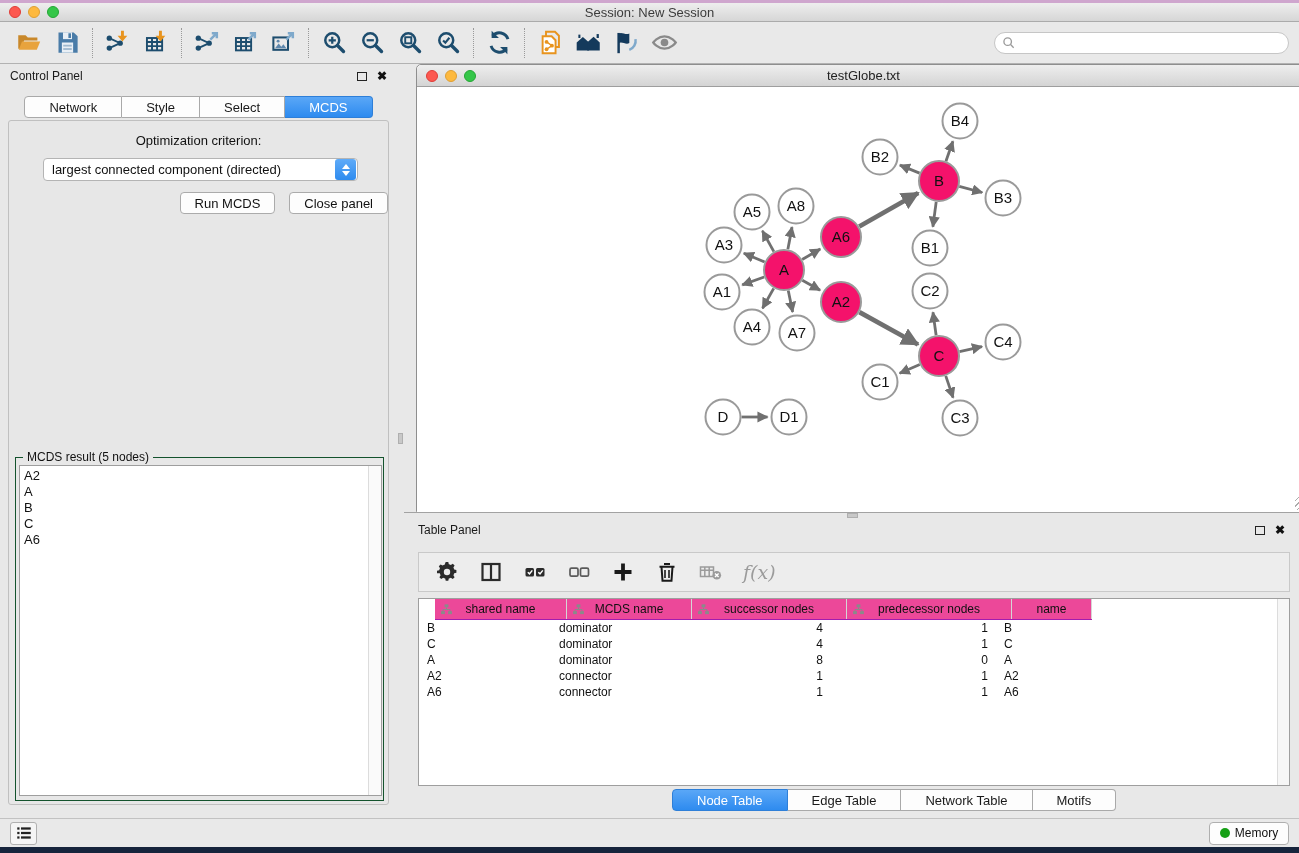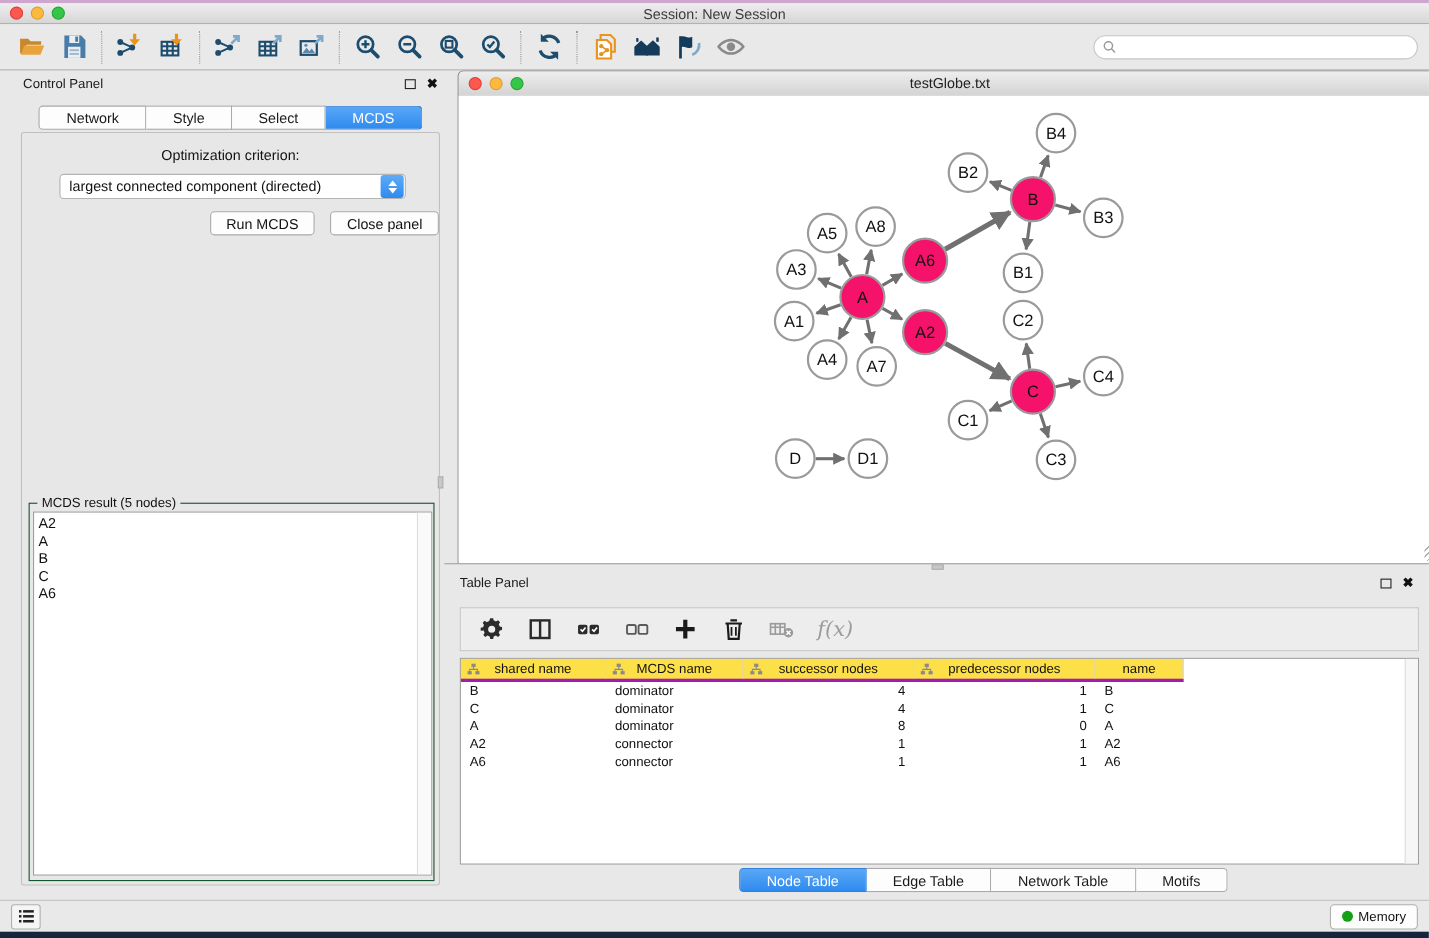--- a/index.html
+++ b/index.html
@@ -30,21 +30,21 @@
   .tb-btn { width:38px; height:34px; display:flex; align-items:center; justify-content:center; cursor:default; }
   .tb-btn svg { width:27px; height:27px; }
   .tb-sep { width:1px; height:30px; border-left:1px dotted #9A9A9A; margin:0 6px; }
   #search-field { margin-left:auto; width:295px; height:22px; background:#fff;
     border:1px solid #C6C6C6; border-radius:11px; display:flex; align-items:center; padding-left:6px; }
   #search-field svg { width:15px; height:15px; }
   #search-field input { border:none; outline:none; flex:1; height:18px; font-size:12px;
     background:transparent; font-family:"Liberation Sans",sans-serif; }
 
   
-  #control-panel { left:11px; top:64px; width:397px; height:754px; }
+  #control-panel { left:0; top:64px; width:397px; height:754px; }
   .panel-header { height:24px; display:flex; align-items:center; padding:0 10px; }
   .panel-header .ph-title { font-size:12px; color:#1A1A1A; }
   .ph-btns { margin-left:auto; display:flex; gap:10px; align-items:center; }
   .float-glyph { width:10px; height:9px; border:1.5px solid #222; display:inline-block; }
   .close-glyph { font-size:12px; font-weight:bold; color:#111; line-height:9px; }
 
   #cp-tabs { position:absolute; left:0; top:32px; width:100%; display:flex; justify-content:center; }
   .seg { display:flex; }
   .seg-btn { height:22px; background:#FDFDFD; border:1px solid #A9A9A9; border-left:none;
     font-size:13px; color:#1A1A1A; display:flex; align-items:center; justify-content:center;
@@ -106,22 +106,22 @@
   #table-panel { left:404px; top:518px; width:895px; height:300px; }
   #tp-toolbar { position:absolute; left:14px; top:34px; width:872px; height:40px;
     background:#EDEDED; border:1px solid #C9C9C9; display:flex; align-items:center;
     gap:20px; padding-left:16px; }
   .tp-btn { display:flex; align-items:center; justify-content:center; cursor:default; }
   .tp-btn svg { width:24px; height:24px; }
   #fx-label { font-family:"DejaVu Serif", serif; font-style:italic; font-size:19px; color:#9B9B9B; }
 
   #node-table { position:absolute; left:14px; top:80px; width:872px; height:188px;
     background:#fff; border:1px solid #9E9E9E; }
-  #nt-header { position:absolute; left:0; top:0; height:21px; display:flex;
-    border-bottom:3px solid #a21caf; background:#fde047; }
+  #nt-header { position:absolute; left:16px; top:0; height:21px; display:flex;
+    border-bottom:1px solid #a21caf; background:#ec4899; }
   .hcell { position:relative; border-right:1px solid #D5D5D5; display:flex;
     align-items:center; justify-content:center; font-size:12px; color:#111; }
   .hcell svg { position:absolute; left:5px; width:13px; height:13px; }
   #nt-rows { position:absolute; left:0; top:21px; right:12px; }
   .trow { display:flex; height:16px; align-items:center; }
   .tcell { font-size:12px; color:#111; padding:0 8px; white-space:nowrap; }
   .c0 { width:132px; } .c1 { width:125px; } .c2 { width:155px; text-align:right; }
   .c3 { width:165px; text-align:right; } .c4 { width:80px; }
   #nt-scroll { position:absolute; right:0; top:0; bottom:0; width:12px; background:#F6F6F6;
     border-left:1px solid #DCDCDC; }

